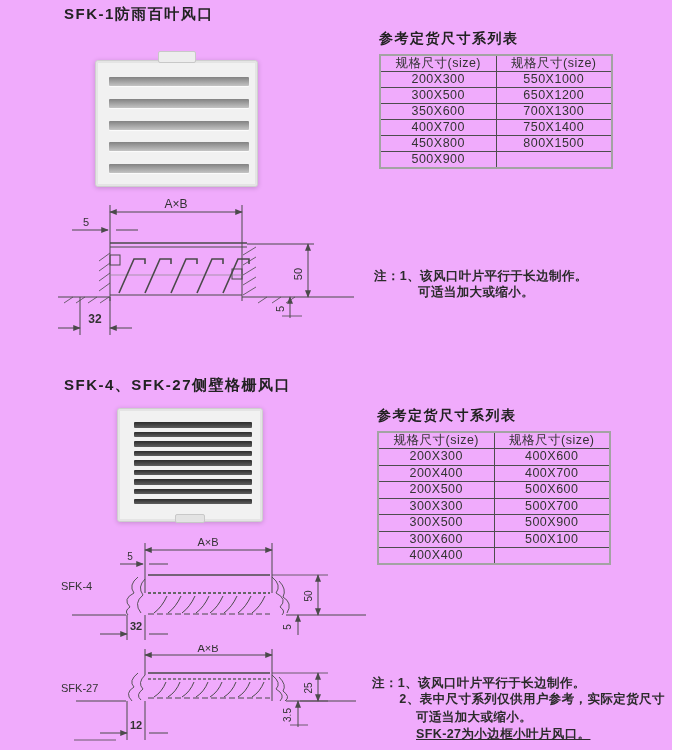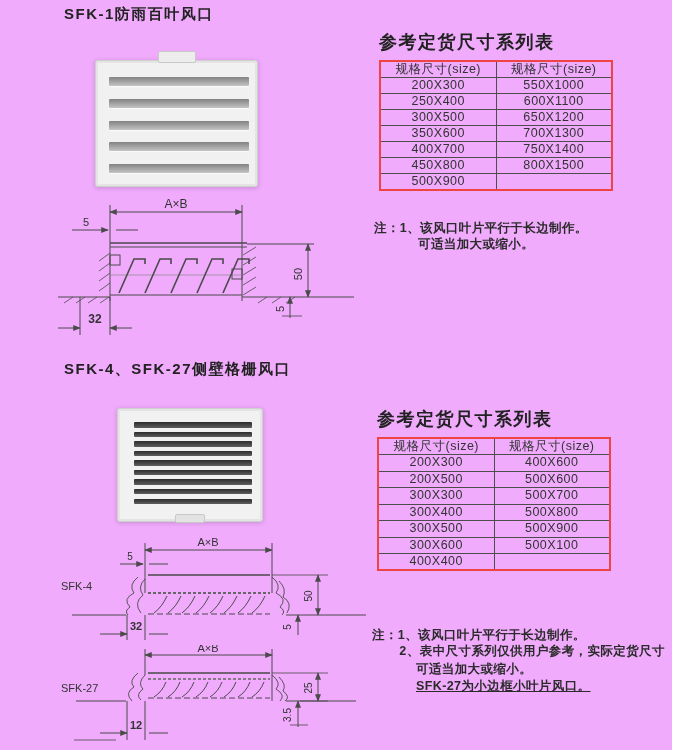--- a/index.html
+++ b/index.html
@@ -6,21 +6,21 @@
   html,body { background:#fff; }
   .page {
     position:relative; width:672px; height:750px; background:#f0abfc;
     font-family:"Liberation Sans","DejaVu Sans",sans-serif; color:#2e2e2e; overflow:hidden;
   }
   .sec-title {
     position:absolute; font-size:15px; font-weight:bold; letter-spacing:1.5px; color:#222;
     white-space:nowrap;
   }
   .t1 { left:64px; top:5px; }
-  .t2 { left:64px; top:360px; }
+  .t2 { left:64px; top:376px; }
 
   
   .photo {
     position:absolute; background:#f1f1f1; border:1px solid #cfcfcf; border-radius:3px;
     box-shadow:0 1px 5px rgba(0,0,0,0.18), inset 0 0 0 2px #e4e4e4;
   }
   .photo1 { left:95px; top:60px; width:163px; height:127px; }
   .photo2 { left:117px; top:408px; width:146px; height:114px; }
   .mount-tab {
     position:absolute; left:50%; transform:translateX(-50%);
@@ -31,32 +31,32 @@
   .slats { position:absolute; display:flex; flex-direction:column; justify-content:space-between; }
   .photo1 .slats { left:13px; right:8px; top:16px; bottom:13px; }
   .photo2 .slats { left:16px; right:10px; top:13px; bottom:17px; }
   .photo1 .slat { height:9px; border-radius:1px; background:linear-gradient(180deg,#828282,#c4c4c4); box-shadow:0 1px 1px rgba(255,255,255,.8); }
   .photo2 .slat { height:5.5px; border-radius:1px; background:linear-gradient(180deg,#2c2c2c,#5e5e5e); }
 
   
   .tblwrap { position:absolute; }
   .tbl1 { left:379px; top:30px; }
   .tbl2 { left:377px; top:407px; }
-  .tbl-title { font-size:18px; font-weight:bold; letter-spacing:1.5px; color:#222; margin-bottom:6px; }
-  table.size-table { border-collapse:collapse; table-layout:fixed; width:234px; border:2px solid #ef4444; }
+  .tbl-title { font-size:14px; font-weight:bold; letter-spacing:1.5px; color:#222; margin-bottom:6px; }
+  table.size-table { border-collapse:collapse; table-layout:fixed; width:234px; border:2px solid #a3a3a3; }
   table.size-table th, table.size-table td {
     border:1px solid #4d4d4d; text-align:center; font-size:12.5px; color:#333;
     height:16px; line-height:15px; padding:0; font-weight:normal; letter-spacing:0.5px;
     white-space:nowrap; overflow:hidden;
   }
   .tbl2 table.size-table th, .tbl2 table.size-table td { height:16.5px; }
   table.size-table th { letter-spacing:0.5px; }
 
   
-  .notes { position:absolute; font-size:12.5px; font-weight:600; color:#2b2b2b; letter-spacing:0.4px; }
+  .notes { position:absolute; font-size:12.5px; font-weight:600; color:#2b2b2b; letter-spacing:0.4px;margin-top:48px; }
   .notes1 { left:374px; top:221px; width:310px; line-height:15.5px; }
   .notes2 { left:372px; top:627px; width:320px; line-height:17px; }
   .note-line { white-space:nowrap; }
 
   
   .draw { position:absolute; }
   .d1 { left:56px; top:197px; }
   .d2 { left:56px; top:537px; }
   .d3 { left:56px; top:645px; }
   .draw text { fill:#333; font-family:"Liberation Sans","DejaVu Sans",sans-serif; }
@@ -85,24 +85,20 @@
         <thead>
           <tr>
             <th>规格尺寸(size)</th>
             <th>规格尺寸(size)</th>
           </tr>
         </thead>
         <tbody>
           <tr>
             <td>200X300</td>
             <td>550X1000</td>
-          </tr>
-          <tr>
-            <td>250X400</td>
-            <td>600X1100</td>
           </tr>
           <tr>
             <td>300X500</td>
             <td>650X1200</td>
           </tr>
           <tr>
             <td>350X600</td>
             <td>700X1300</td>
           </tr>
           <tr>
@@ -223,30 +219,30 @@
             <th>规格尺寸(size)</th>
             <th>规格尺寸(size)</th>
           </tr>
         </thead>
         <tbody>
           <tr>
             <td>200X300</td>
             <td>400X600</td>
           </tr>
           <tr>
+            <td>200X400</td>
+            <td>400X700</td>
+          </tr>
+          <tr>
             <td>200X500</td>
             <td>500X600</td>
           </tr>
           <tr>
             <td>300X300</td>
             <td>500X700</td>
-          </tr>
-          <tr>
-            <td>300X400</td>
-            <td>500X800</td>
           </tr>
           <tr>
             <td>300X500</td>
             <td>500X900</td>
           </tr>
           <tr>
             <td>300X600</td>
             <td>500X100</td>
           </tr>
           <tr>

